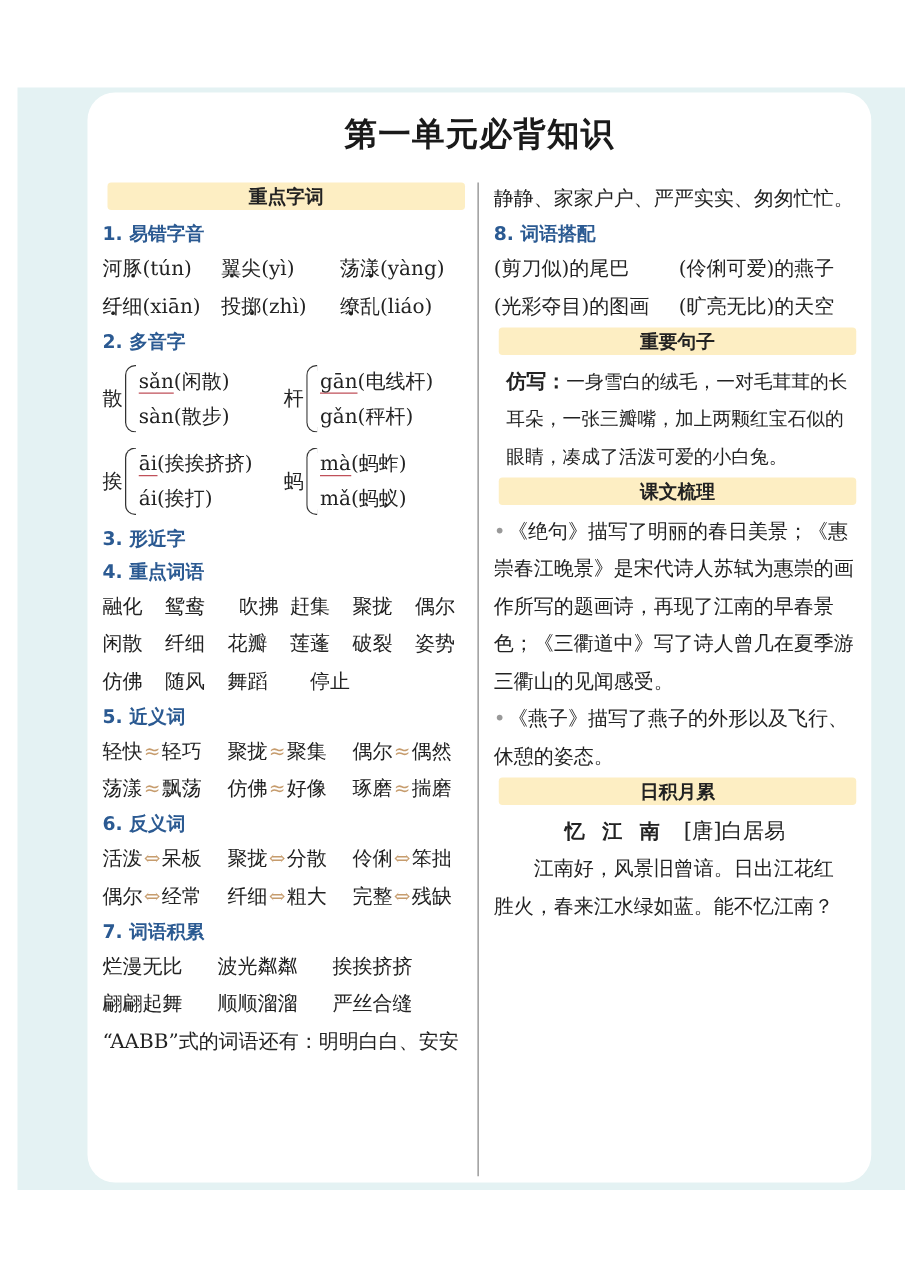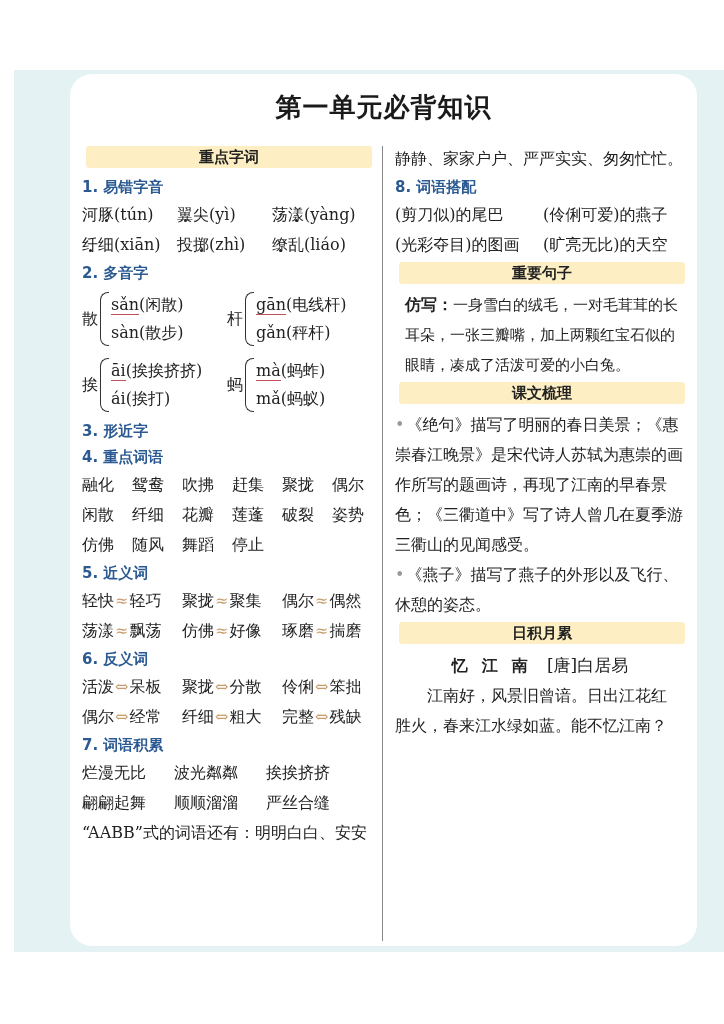--- a/index.html
+++ b/index.html
@@ -83,23 +83,23 @@
             <div><span class="ul-red">mà</span><span>(蚂蚱)</span></div>
             <div><span>mǎ</span><span>(蚂蚁)</span></div>
           </div>
         </div>
       </div>
 
     <div class="h">3. 形近字</div>
 
     <div class="h">4. 重点词语</div>
     <div id="s4">
-        <div class="row"><span class="cell" style="width: 50px;">融化</span><span class="cell" style="width: 50px;">鸳鸯</span><span class="cell" style="width: 50px;">吹拂</span><span class="cell" style="width: 50px;">赶集</span><span class="cell" style="width: 50px;">聚拢</span><span class="cell" style="width: 50px;">偶尔</span></div>
+        <div class="row"><span class="cell" style="width: 50px;">融化</span><span class="cell" style="width: 50px;">鸳鸯</span><span class="cell" style="width: 50px; text-align: center;">吹拂</span><span class="cell" style="width: 50px;">赶集</span><span class="cell" style="width: 50px;">聚拢</span><span class="cell" style="width: 50px;">偶尔</span></div>
         <div class="row"><span class="cell" style="width: 50px;">闲散</span><span class="cell" style="width: 50px;">纤细</span><span class="cell" style="width: 50px;">花瓣</span><span class="cell" style="width: 50px;">莲蓬</span><span class="cell" style="width: 50px;">破裂</span><span class="cell" style="width: 50px;">姿势</span></div>
-        <div class="row"><span class="cell" style="width: 50px;">仿佛</span><span class="cell" style="width: 50px;">随风</span><span class="cell" style="width: 50px;">舞蹈</span><span class="cell" style="width: 50px;">停止</span></div>
+        <div class="row"><span class="cell" style="width: 50px;">仿佛</span><span class="cell" style="width: 50px;">随风</span><span class="cell" style="width: 50px;">舞蹈</span><span class="cell" style="width: 50px; margin-left: 16px;">停止</span></div>
       </div>
 
     <div class="h">5. 近义词</div>
     <div id="s5">
         <div class="row"><span class="cell" style="width: 100px;"><span>轻快</span><span class="sim">≈</span><span>轻巧</span></span><span class="cell" style="width: 100px;"><span>聚拢</span><span class="sim">≈</span><span>聚集</span></span><span class="cell" style="width: 100px;"><span>偶尔</span><span class="sim">≈</span><span>偶然</span></span></div>
         <div class="row"><span class="cell" style="width: 100px;"><span>荡漾</span><span class="sim">≈</span><span>飘荡</span></span><span class="cell" style="width: 100px;"><span>仿佛</span><span class="sim">≈</span><span>好像</span></span><span class="cell" style="width: 100px;"><span>琢磨</span><span class="sim">≈</span><span>揣磨</span></span></div>
       </div>
 
     <div class="h">6. 反义词</div>
     <div id="s6">

